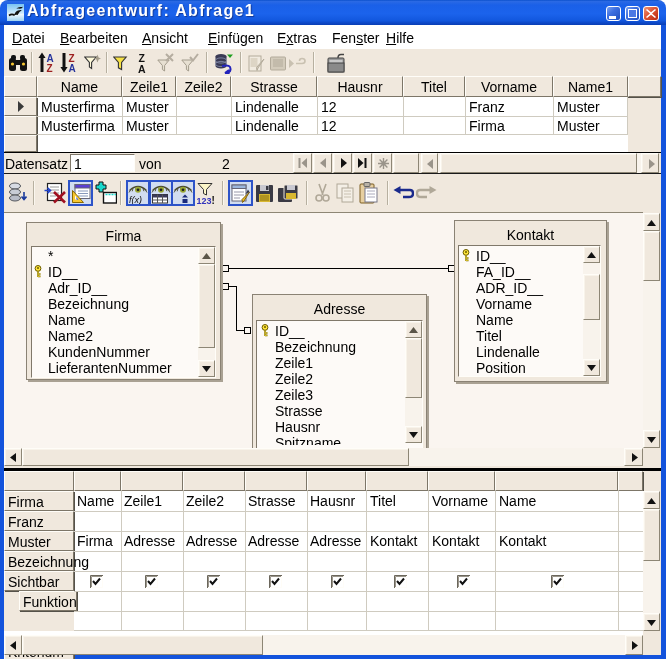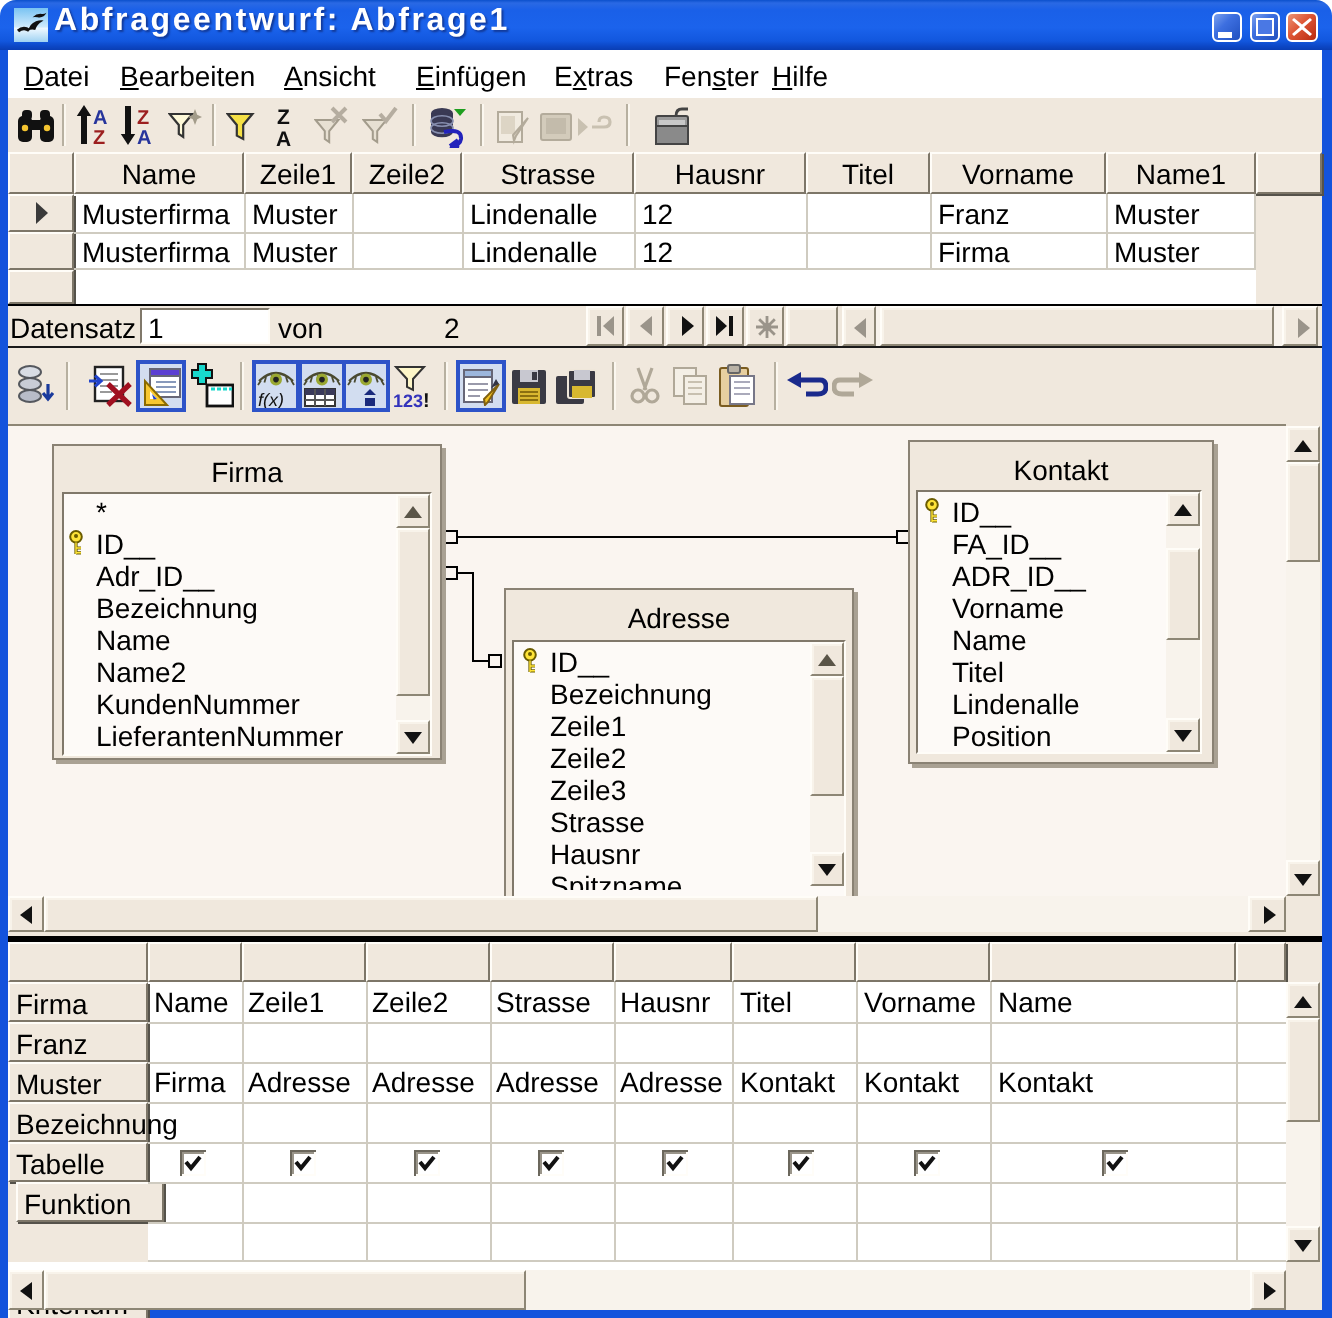--- a/index.html
+++ b/index.html
@@ -479,22 +479,22 @@
 <div class="a hdrcell" style="left:366px;top:471px;width:62px;height:20px"></div>
 <div class="a hdrcell" style="left:428px;top:471px;width:67px;height:20px"></div>
 <div class="a hdrcell" style="left:495px;top:471px;width:123px;height:20px"></div>
 <div class="a hdrcell" style="left:618px;top:471px;width:25px;height:20px"></div>
 
 <div class="a" style="left:74px;top:491px;width:569px;height:140px;background:#fff"></div>
 <div class="a hdrcell" style="left:4px;top:491px;width:70px;height:20px;padding:2px 0 0 3px">Firma</div>
 <div class="a hdrcell" style="left:4px;top:511px;width:70px;height:20px;padding:2px 0 0 3px">Franz</div>
 <div class="a hdrcell" style="left:4px;top:531px;width:70px;height:20px;padding:2px 0 0 3px">Muster</div>
 <div class="a hdrcell" style="left:4px;top:551px;width:70px;height:20px;padding:2px 0 0 3px">Bezeichnung</div>
-<div class="a hdrcell" style="left:4px;top:571px;width:70px;height:20px;padding:2px 0 0 3px">Tabelle</div>
-<div class="a hdrcell" style="left:8px;top:591px;width:74px;height:20px;padding:2px 0 4px 3px">Funktion</div>
+<div class="a hdrcell" style="left:4px;top:571px;width:70px;height:20px;padding:2px 0 0 3px">Sichtbar</div>
+<div class="a hdrcell" style="left:19px;top:591px;width:58px;height:20px;padding:2px 0 4px 3px">Funktion</div>
 <div class="a hdrcell" style="left:4px;top:641px;width:70px;height:20px;padding:2px 0 0 3px">Kriterium</div>
 <div class="a vline" style="left:121px;top:491px;height:140px"></div>
 <div class="a vline" style="left:183px;top:491px;height:140px"></div>
 <div class="a vline" style="left:245px;top:491px;height:140px"></div>
 <div class="a vline" style="left:307px;top:491px;height:140px"></div>
 <div class="a vline" style="left:366px;top:491px;height:140px"></div>
 <div class="a vline" style="left:428px;top:491px;height:140px"></div>
 <div class="a vline" style="left:495px;top:491px;height:140px"></div>
 <div class="a vline" style="left:618px;top:491px;height:140px"></div>
 <div class="a hline" style="left:74px;top:511px;width:569px"></div>

